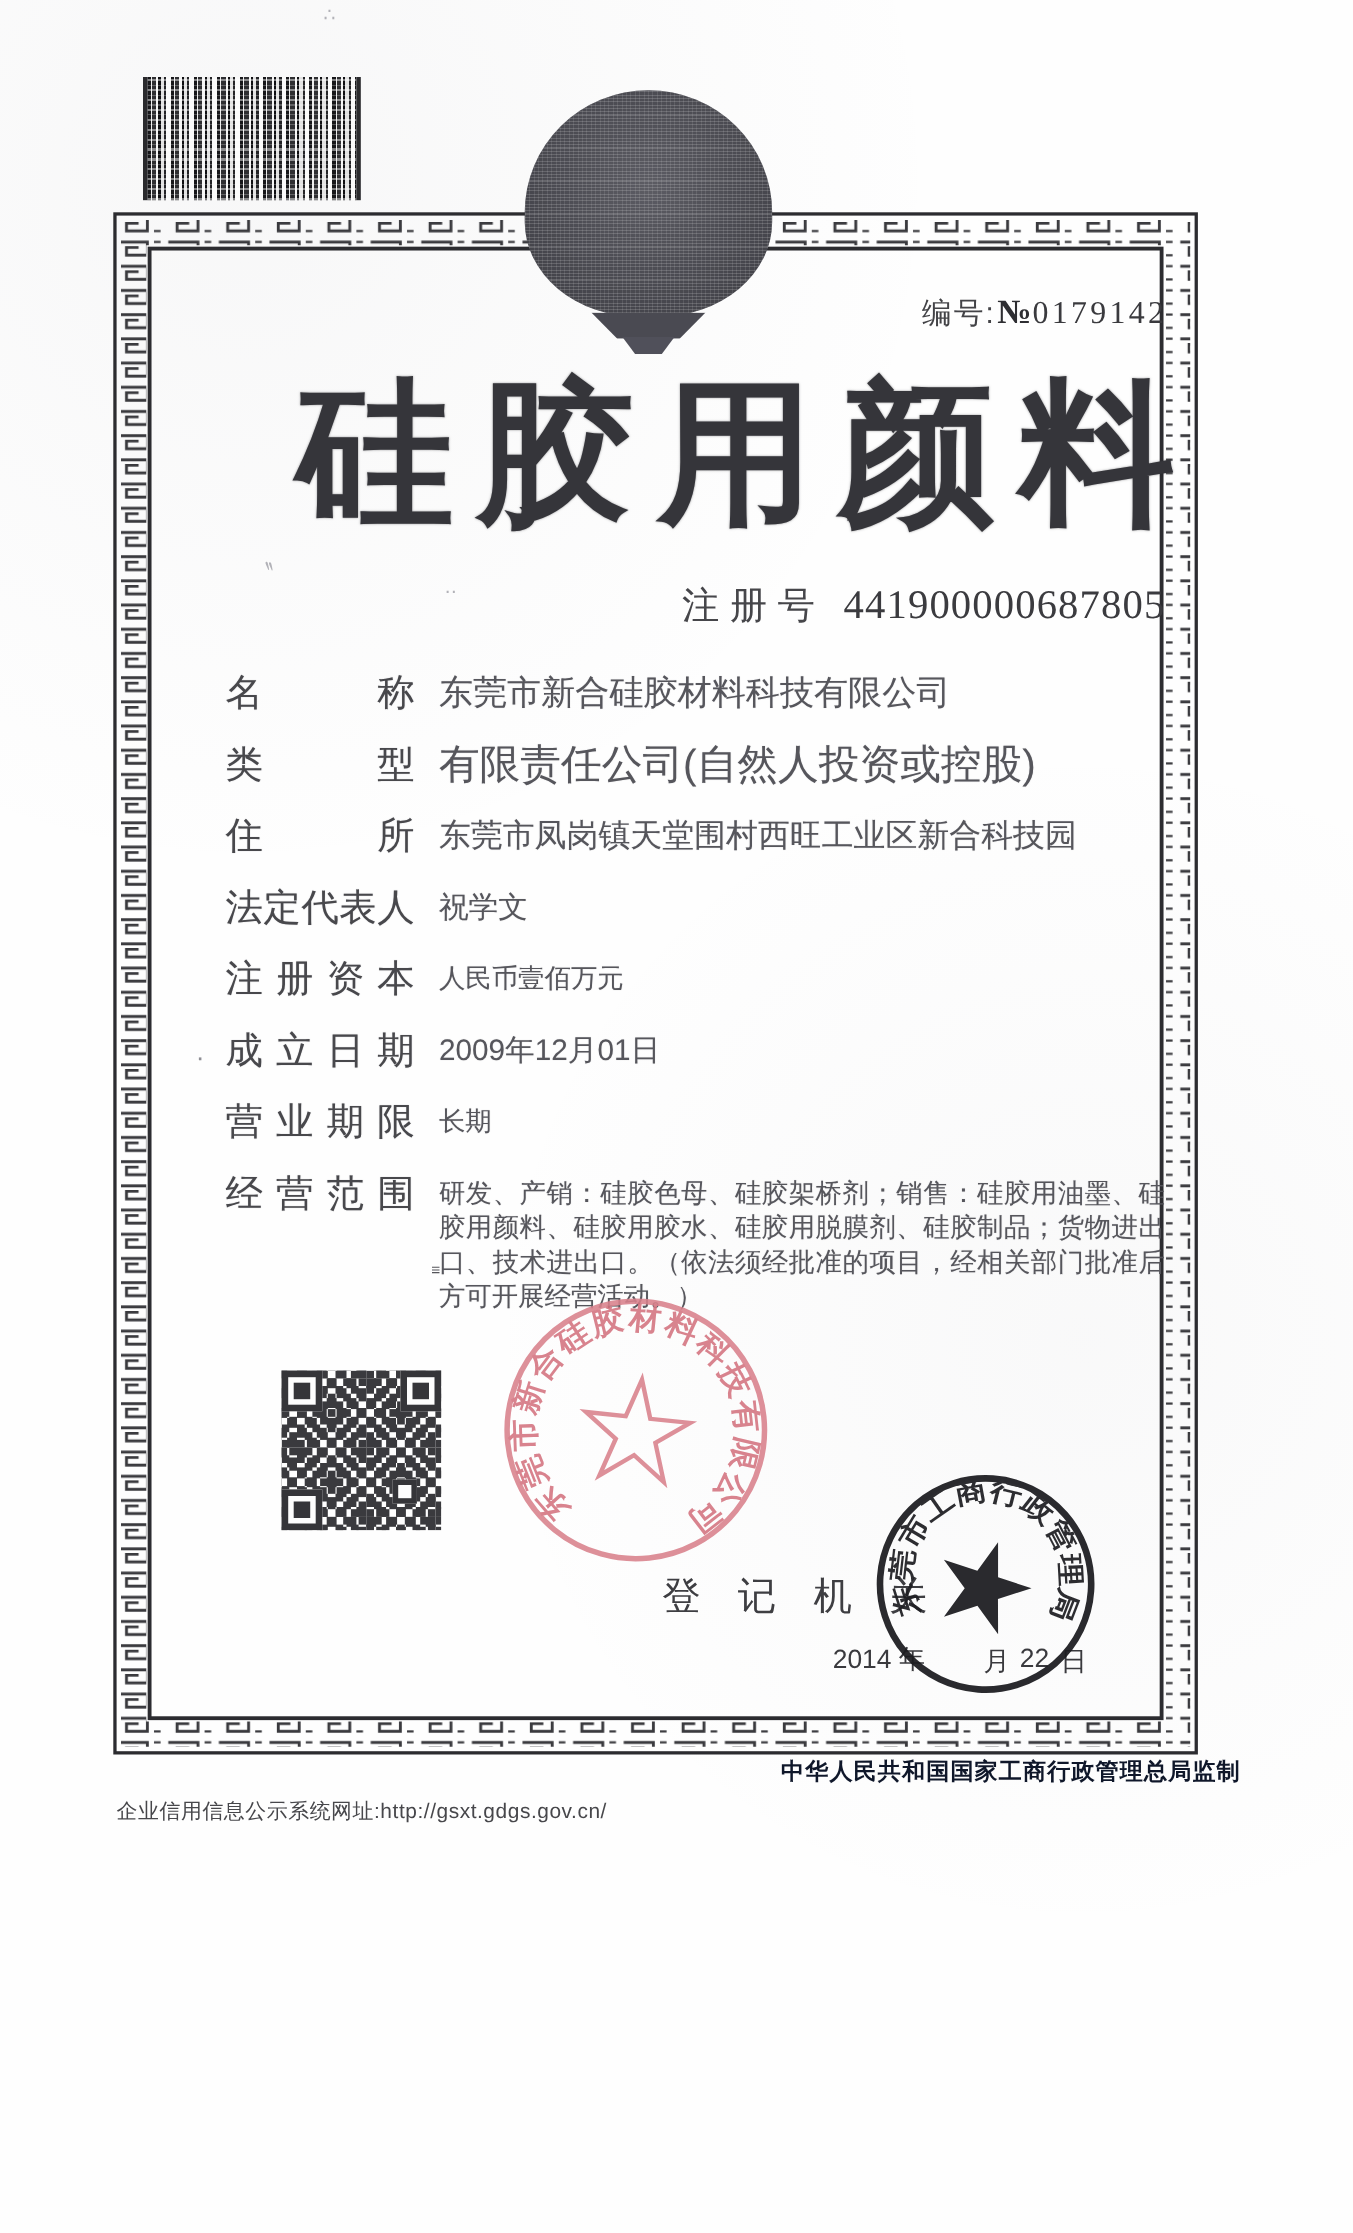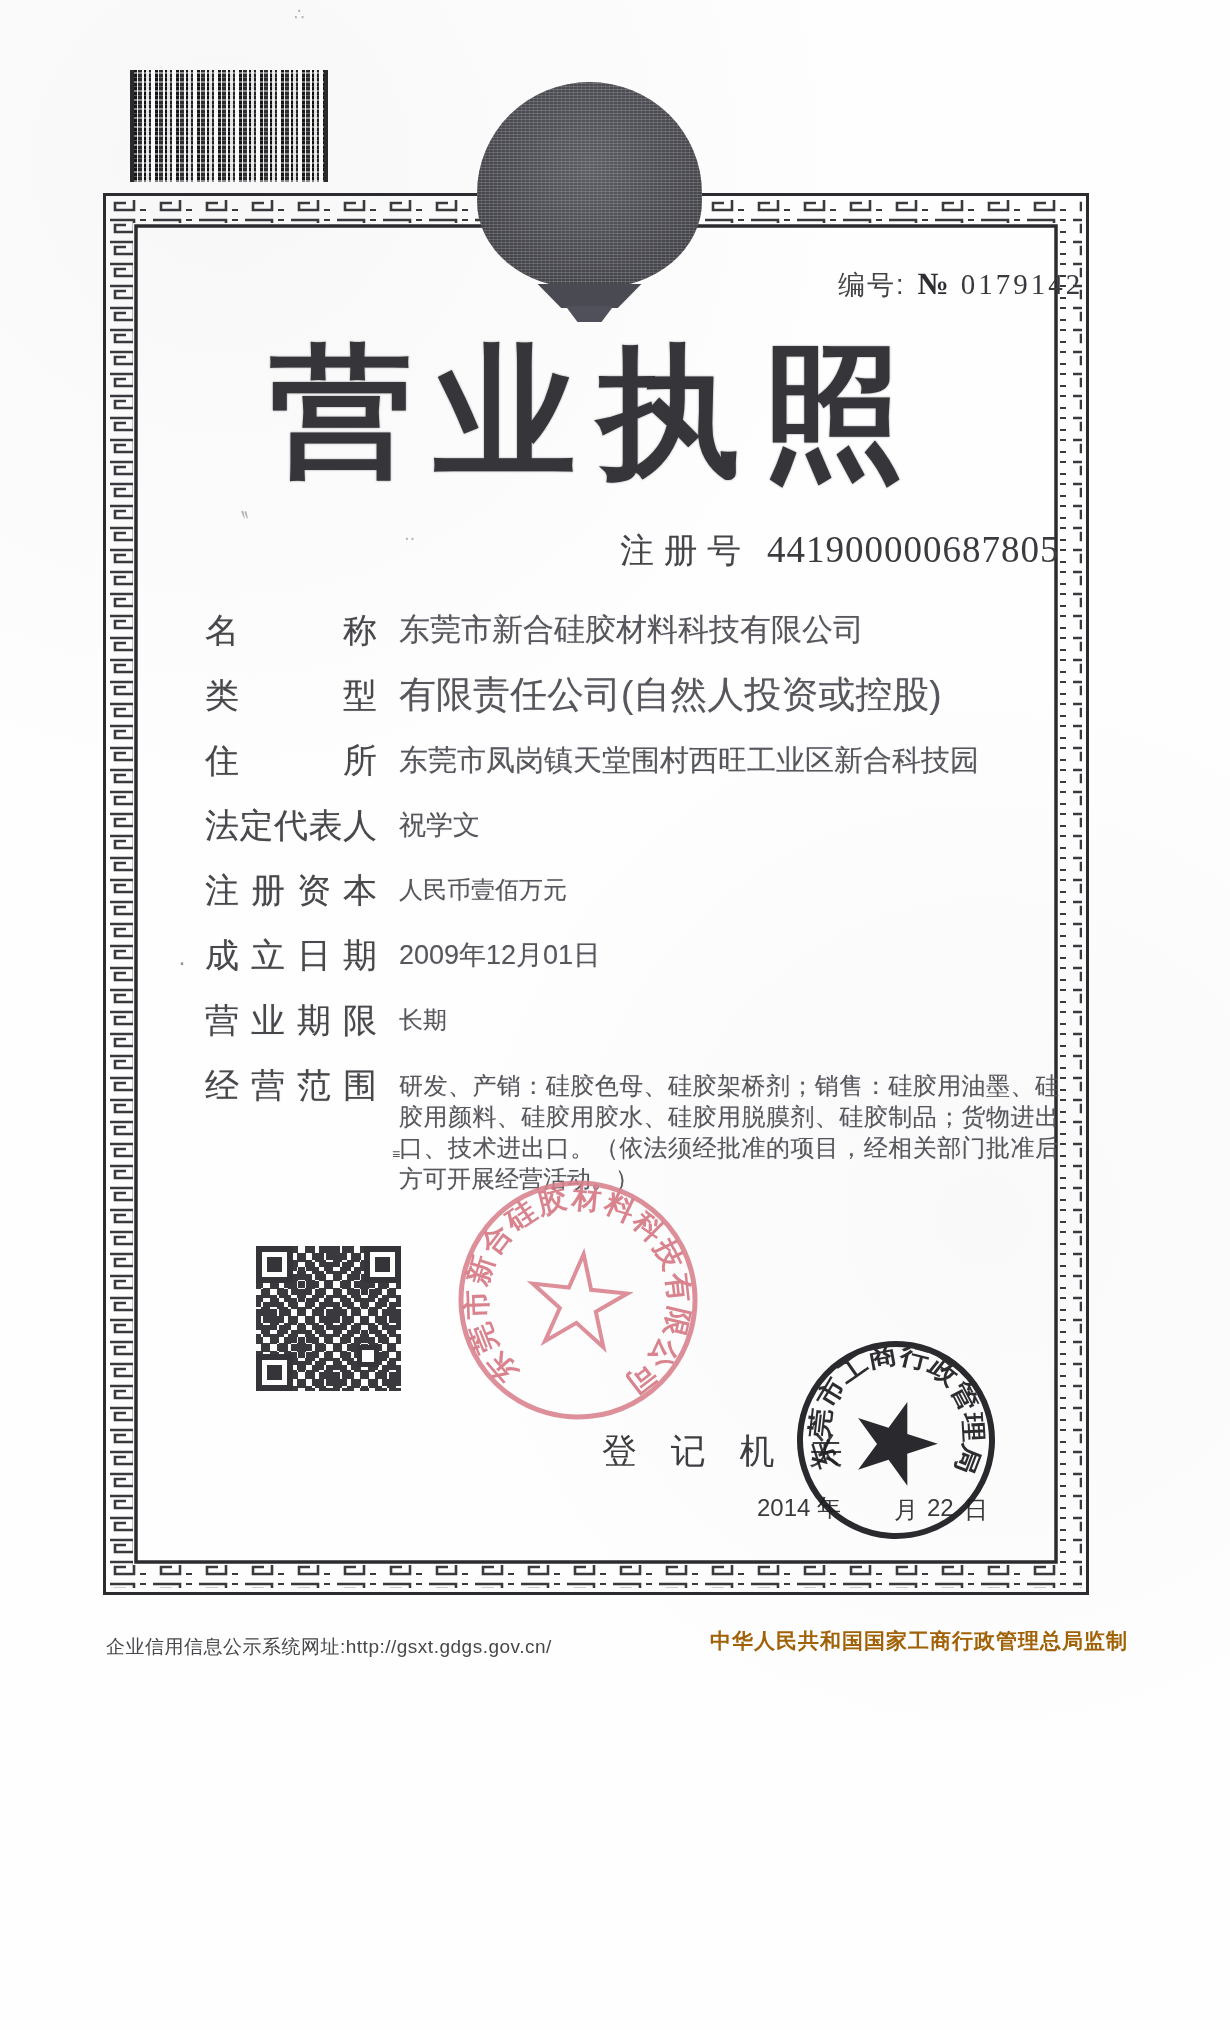--- a/index.html
+++ b/index.html
@@ -28,21 +28,21 @@
     background:
       repeating-linear-gradient(0deg, rgba(255,255,255,.16) 0 1px, transparent 1px 3px),
       repeating-linear-gradient(90deg, rgba(255,255,255,.10) 0 1px, transparent 1px 4px),
       radial-gradient(circle at 50% 42%, rgba(255,255,255,.10), rgba(0,0,0,.18));}
   .emblem .tassel{position:absolute;left:50%;bottom:-20px;width:118px;height:24px;margin-left:-59px;
     background:#4a4a52;clip-path:polygon(6% 0,94% 0,74% 100%,26% 100%);}
   .emblem .tassel2{position:absolute;left:50%;bottom:-34px;width:60px;height:16px;margin-left:-30px;
     background:#50505a;clip-path:polygon(10% 0,90% 0,70% 100%,30% 100%);}
 
   
-  .serial{left:838px;top:266px;display:flex;align-items:baseline;gap:12px;white-space:nowrap;}
+  .serial{left:838px;top:266px;display:flex;align-items:baseline;gap:1px;white-space:nowrap;}
   .serial .lab{font-size:27px;color:#434347;letter-spacing:2px;}
   .serial .pre{font-family:"Liberation Serif","DejaVu Serif",serif;font-weight:700;font-size:31px;color:#2e2e32;}
   .serial .dig{font-family:"Liberation Serif","DejaVu Serif",serif;font-size:29px;letter-spacing:3px;color:#3a3a3e;}
 
   
   .title{left:270px;top:318px;font-size:142px;font-weight:900;letter-spacing:22px;
     color:#35353a;white-space:nowrap;text-shadow:0 0 2px rgba(45,45,50,.55);}
 
   
   .regline{left:620px;top:528px;display:flex;align-items:baseline;gap:26px;white-space:nowrap;}
@@ -81,21 +81,21 @@
   .registrar{left:602px;top:1428px;font-size:35px;font-weight:500;color:#3e3e42;
     letter-spacing:12px;white-space:nowrap;}
   .dateline span{position:absolute;font-size:24px;color:#3a3a3e;white-space:nowrap;}
   .d-year{left:757px;top:1492px;}
   .d-month{left:894px;top:1494px;}
   .d-day{left:927px;top:1494px;color:#404044;}
   .d-daylab{left:964px;top:1494px;}
 
   
   .foot-left{left:106px;top:1602px;font-size:19px;color:#47474b;letter-spacing:.5px;margin-top:32px;}
-  .foot-right{left:710px;top:1596px;font-size:21px;font-weight:600;color:#a16207;letter-spacing:1px;margin-top:31px;}
+  .foot-right{left:710px;top:1596px;font-size:21px;font-weight:600;color:#0f172a;letter-spacing:1px;}
 
   
   .art{color:#b2b2b8;font-size:20px;}
 
   svg{position:absolute;overflow:visible;}
   .seal-red{opacity:.88;}
   .stamp-dark{opacity:.93;}
 </style>
 </head>
 <body>
@@ -121,21 +121,21 @@
   <div class="tassel"></div>
   <div class="tassel2"></div>
 </div>
 
 <div class="abs serial">
   <span class="lab">编号:</span>
   <span class="pre">№</span>
   <span class="dig">0179142</span>
 </div>
 
-<div class="abs title">营业执照</div>
+<div class="abs title">硅胶用颜料</div>
 
 <div class="abs regline">
   <span class="lab">注 册 号</span>
   <span class="num">441900000687805</span>
 </div>
 
 <div class="abs rows">
   <div class="frow">
     <div class="flabel">
         <span>名</span>

